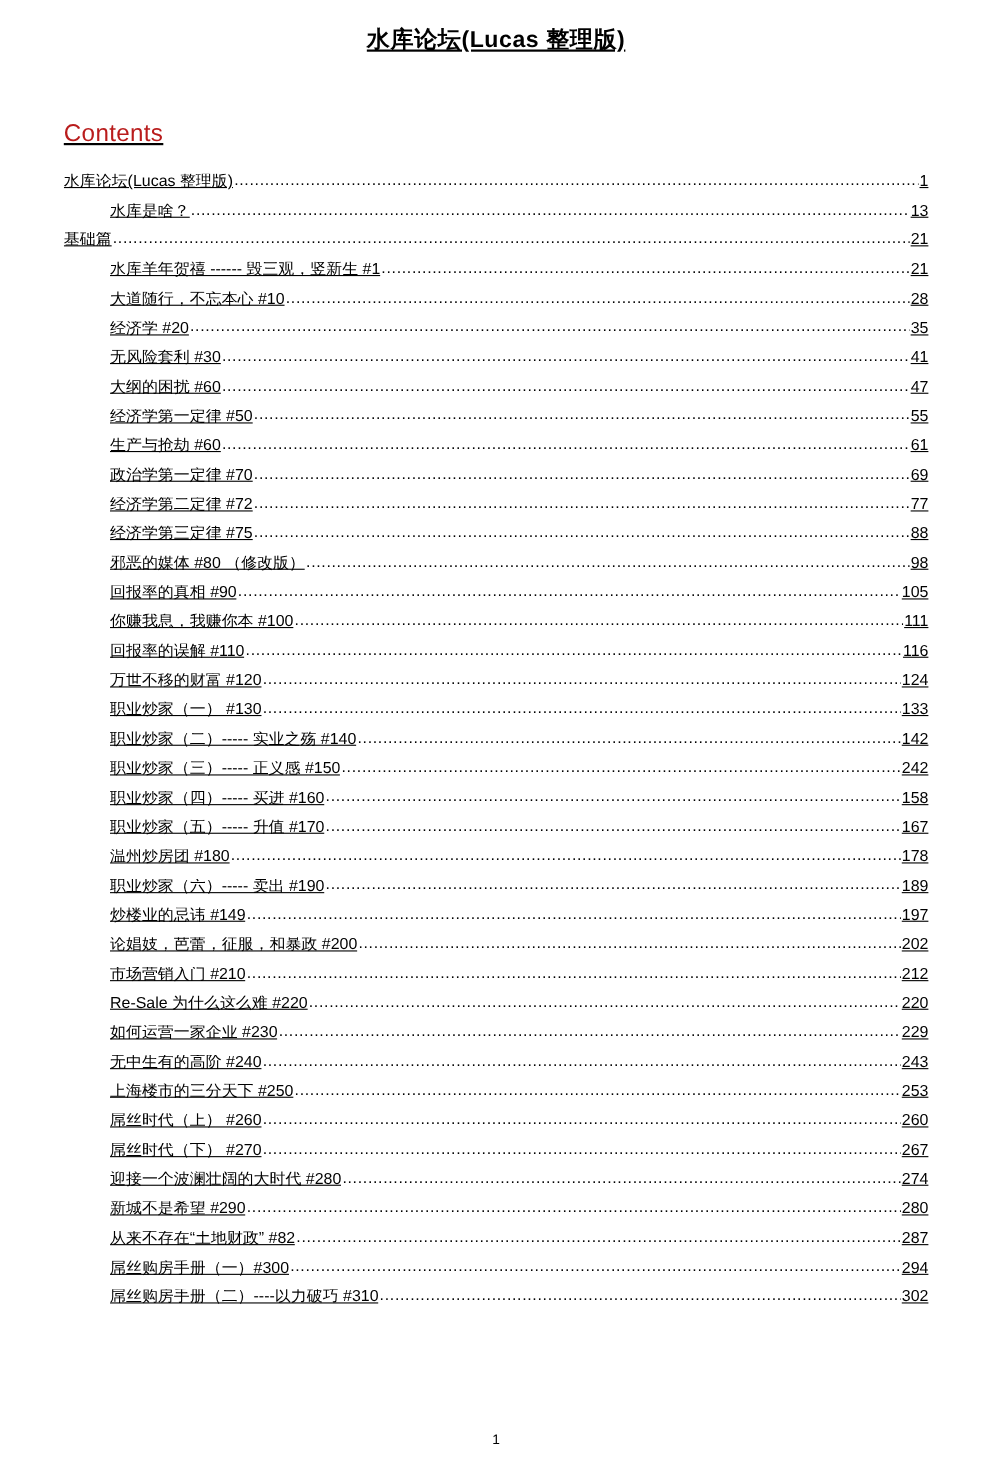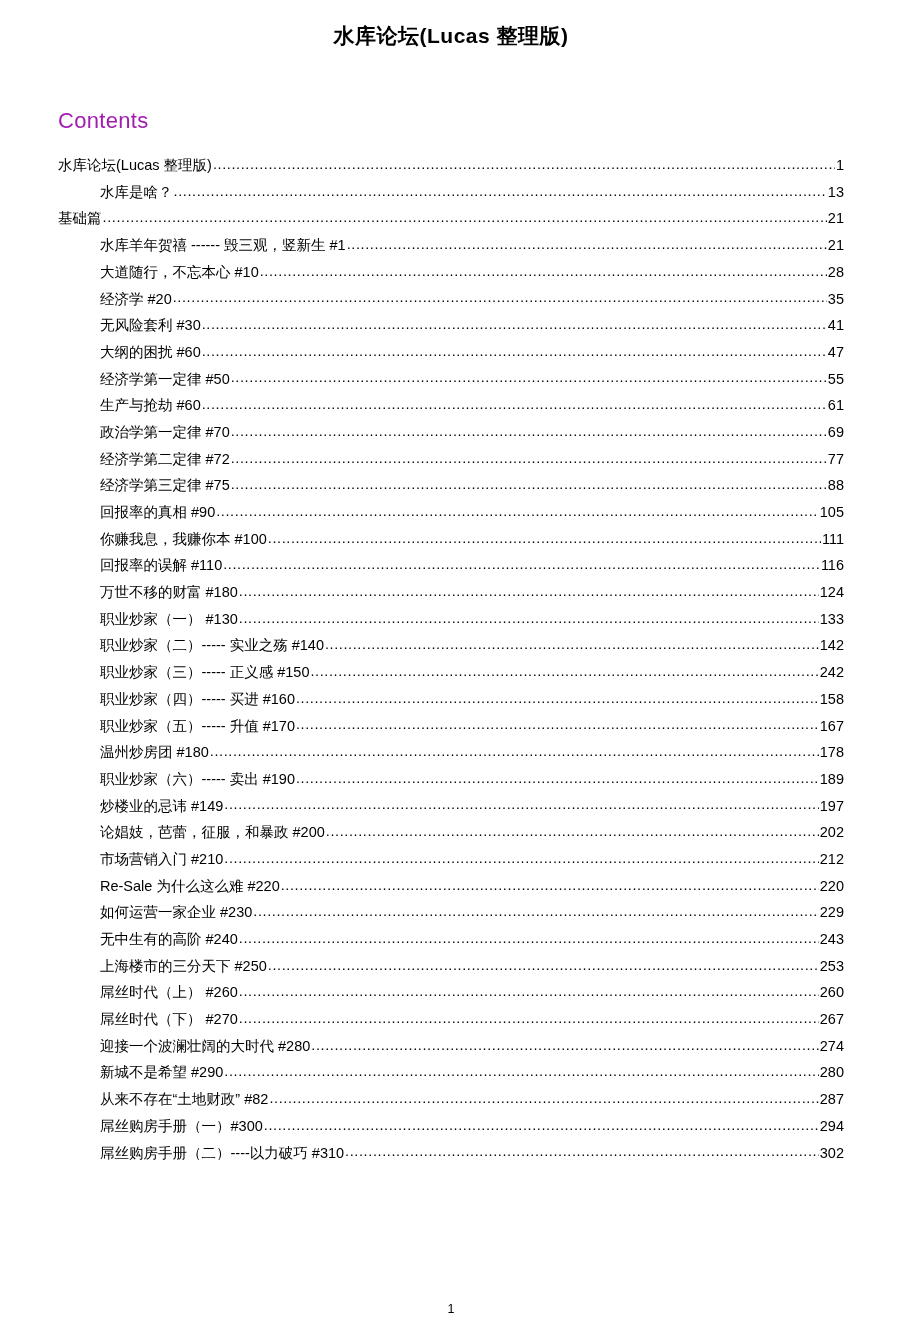--- a/index.html
+++ b/index.html
@@ -12,31 +12,32 @@
     color: #000000;
   }
   .page {
     width: 902px;
     height: 1342px;
     box-sizing: border-box;
     position: relative;
     background: #ffffff;
     padding: 0;
     overflow: hidden;
+    text-decoration: underline;
   }
   .doc-title {
     text-align: center;
     font-size: 21px;
     font-weight: bold;
     color: #000000;
     margin-top: 22px;
     letter-spacing: 0.5px;
   }
   .contents-heading {
-    color: #a21caf;
+    color: #b91c1c;
     font-size: 22px;
     font-weight: normal;
     margin: 58px 0 0 58px;
     letter-spacing: 0.3px;
   }
   .toc {
     margin: 18px 58px 0 58px;
   }
   .toc-entry {
     display: flex;
@@ -155,36 +156,41 @@
         <span class="toc-label">经济学第二定律  #72</span>
         <span class="toc-dots"></span>
         <span class="toc-page">77</span>
       </div>
       <div class="toc-entry lvl2">
         <span class="toc-label">经济学第三定律  #75</span>
         <span class="toc-dots"></span>
         <span class="toc-page">88</span>
       </div>
       <div class="toc-entry lvl2">
+        <span class="toc-label">邪恶的媒体  #80  （修改版）</span>
+        <span class="toc-dots"></span>
+        <span class="toc-page">98</span>
+      </div>
+      <div class="toc-entry lvl2">
         <span class="toc-label">回报率的真相  #90</span>
         <span class="toc-dots"></span>
         <span class="toc-page">105</span>
       </div>
       <div class="toc-entry lvl2">
         <span class="toc-label">你赚我息，我赚你本  #100</span>
         <span class="toc-dots"></span>
         <span class="toc-page">111</span>
       </div>
       <div class="toc-entry lvl2">
         <span class="toc-label">回报率的误解  #110</span>
         <span class="toc-dots"></span>
         <span class="toc-page">116</span>
       </div>
       <div class="toc-entry lvl2">
-        <span class="toc-label">万世不移的财富  #180</span>
+        <span class="toc-label">万世不移的财富  #120</span>
         <span class="toc-dots"></span>
         <span class="toc-page">124</span>
       </div>
       <div class="toc-entry lvl2">
         <span class="toc-label">职业炒家（一）  #130</span>
         <span class="toc-dots"></span>
         <span class="toc-page">133</span>
       </div>
       <div class="toc-entry lvl2">
         <span class="toc-label">职业炒家（二）-----  实业之殇  #140</span>

